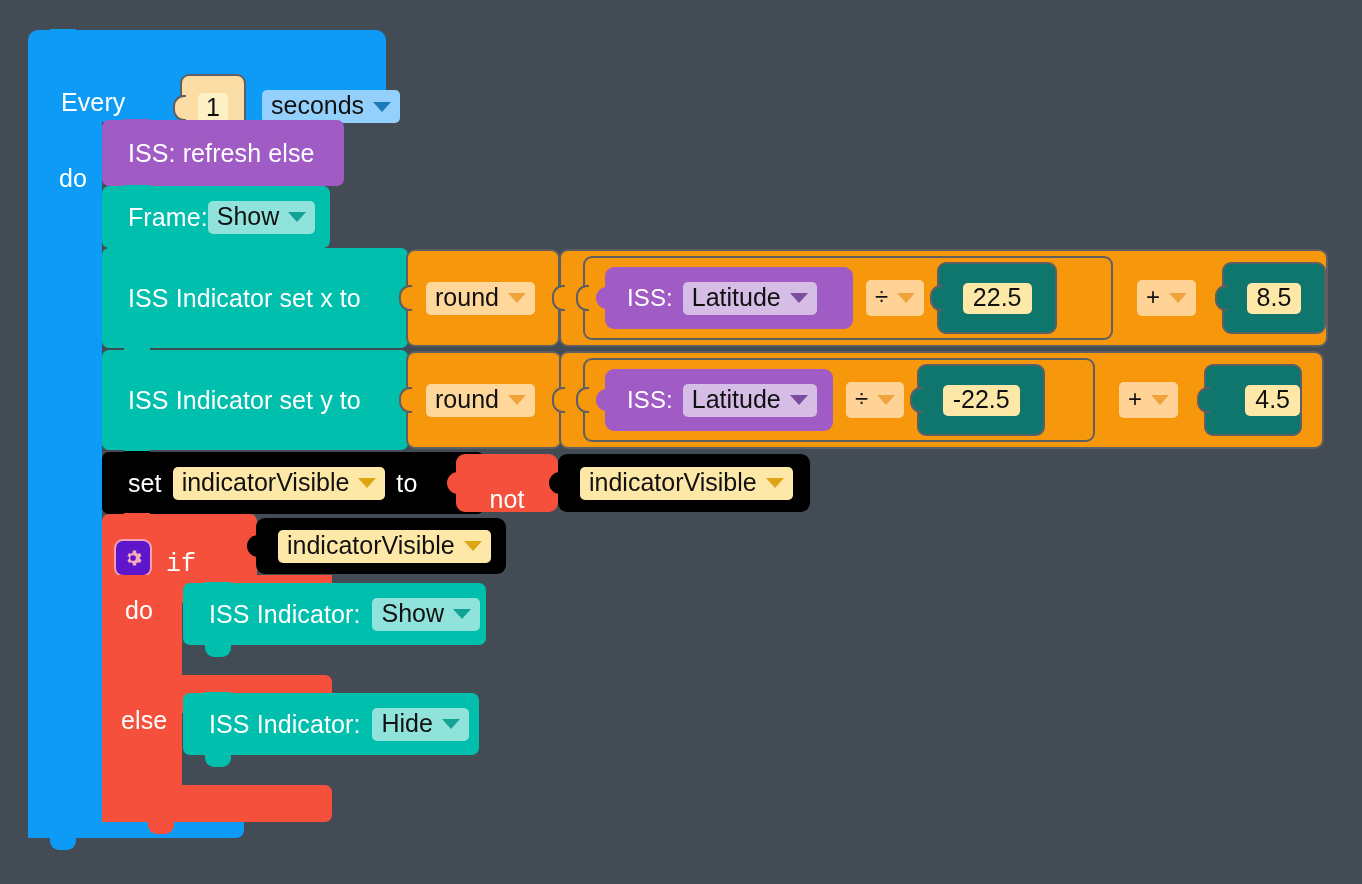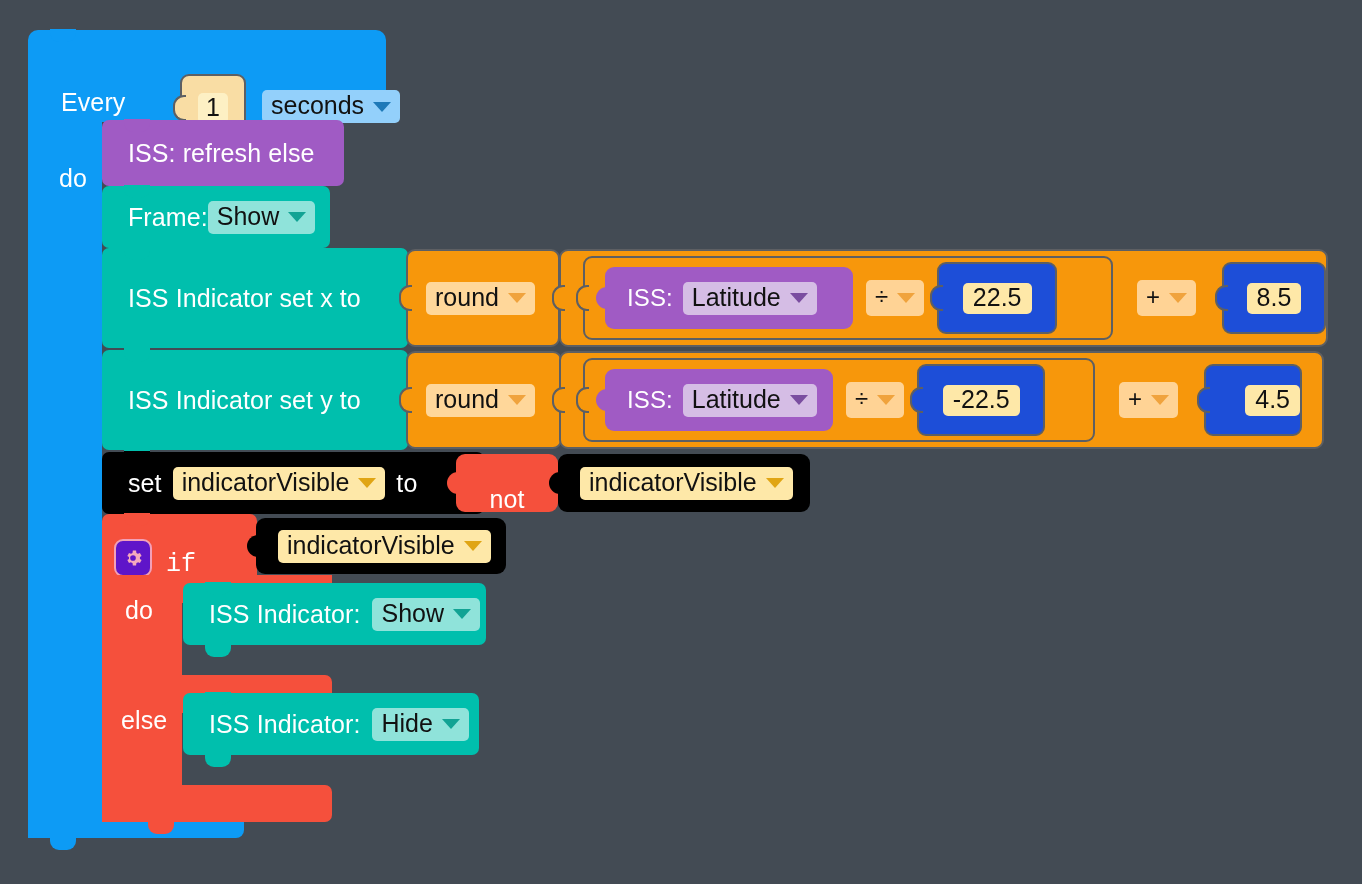--- a/index.html
+++ b/index.html
@@ -60,21 +60,21 @@
   }
 
   
   .c-blue    { background: #0d9bf5; }
   .c-purple  { background: #a05bc4; }
   .c-teal    { background: #00bfad; }
   .c-orange  { background: #f7970b; }
   .c-yellow  { background: #000000; }
   .c-red     { background: #f5503c; align-items: flex-end; }
   .c-tan     { background: #f9dda4; }
-  .c-gold    { background: #1d4ed8; }
+  .c-gold    { background: #0f766e; }
 
   .f-blue   { background: #93d0fb; }
   .f-teal   { background: #8fe3da; }
   .f-lav    { background: #d5bde5; }
   .f-cream  { background: #fdf0c4; }
   .f-cream2 { background: #fee8a8; }
   .f-peach  { background: #ffd79a; }
   .f-peach2 { background: #ffd395; }
 
   .caret-blue  { border-top-color: #1e79b8; }

